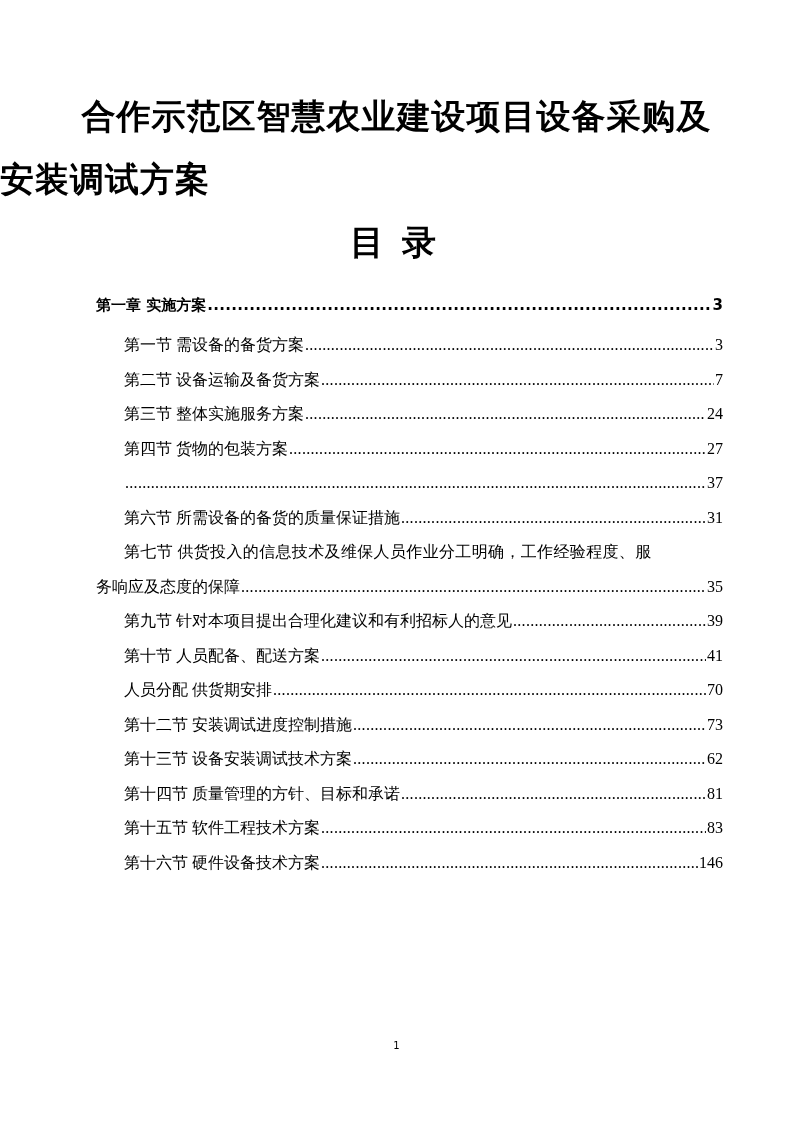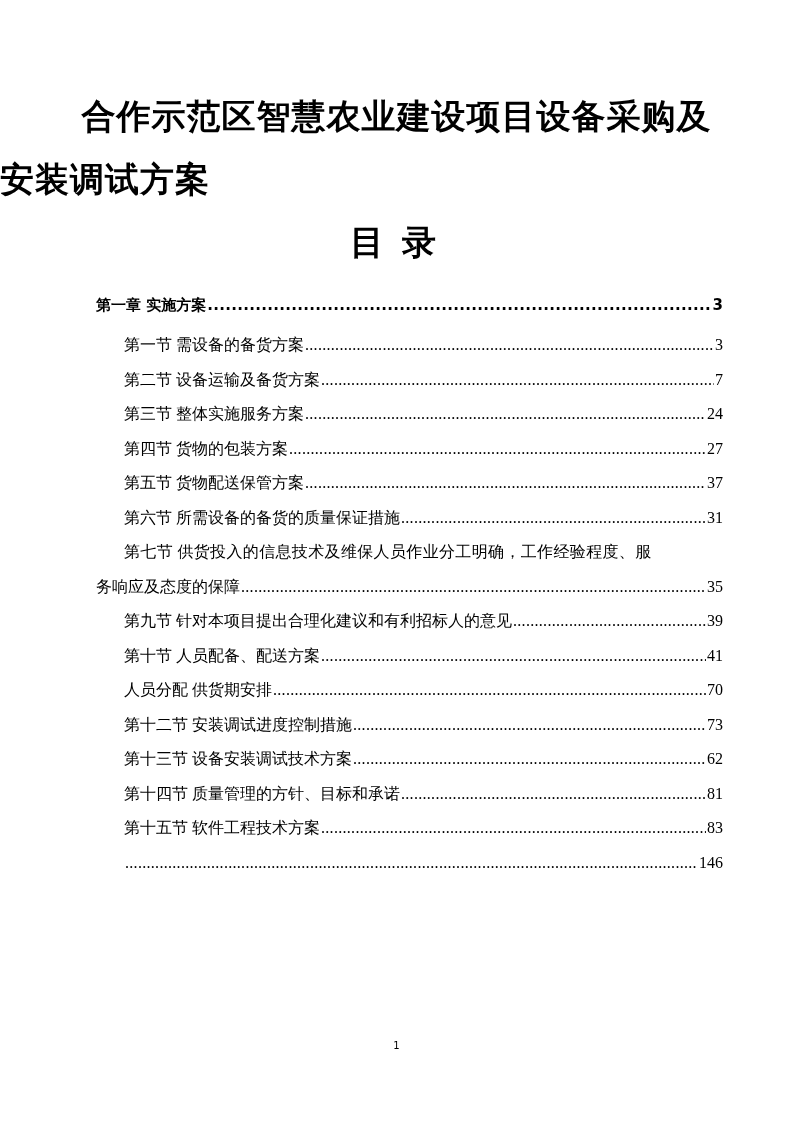--- a/index.html
+++ b/index.html
@@ -57,21 +57,20 @@
       <span class="label">第三节  整体实施服务方案</span>
       <span class="leader"></span>
       <span class="page">24</span>
     </div>
   <div class="entry section">
       <span class="label">第四节  货物的包装方案</span>
       <span class="leader"></span>
       <span class="page">27</span>
     </div>
   <div class="entry section">
-      <span class="label">第五节  货物配送保管方案</span>
       <span class="leader"></span>
       <span class="page">37</span>
     </div>
   <div class="entry section">
       <span class="label">第六节  所需设备的备货的质量保证措施</span>
       <span class="leader"></span>
       <span class="page">31</span>
     </div>
   <div class="wrap-first">第七节  供货投入的信息技术及维保人员作业分工明确，工作经验程度、服</div>
   <div class="entry">
@@ -108,18 +107,19 @@
       <span class="label">第十四节  质量管理的方针、目标和承诺</span>
       <span class="leader"></span>
       <span class="page">81</span>
     </div>
   <div class="entry section">
       <span class="label">第十五节  软件工程技术方案</span>
       <span class="leader"></span>
       <span class="page">83</span>
     </div>
   <div class="entry section">
+      <span class="label">第十六节  硬件设备技术方案</span>
       <span class="leader"></span>
       <span class="page">146</span>
     </div>
 </div>
 
 <div class="page-number">1</div>
 
 </body></html>

